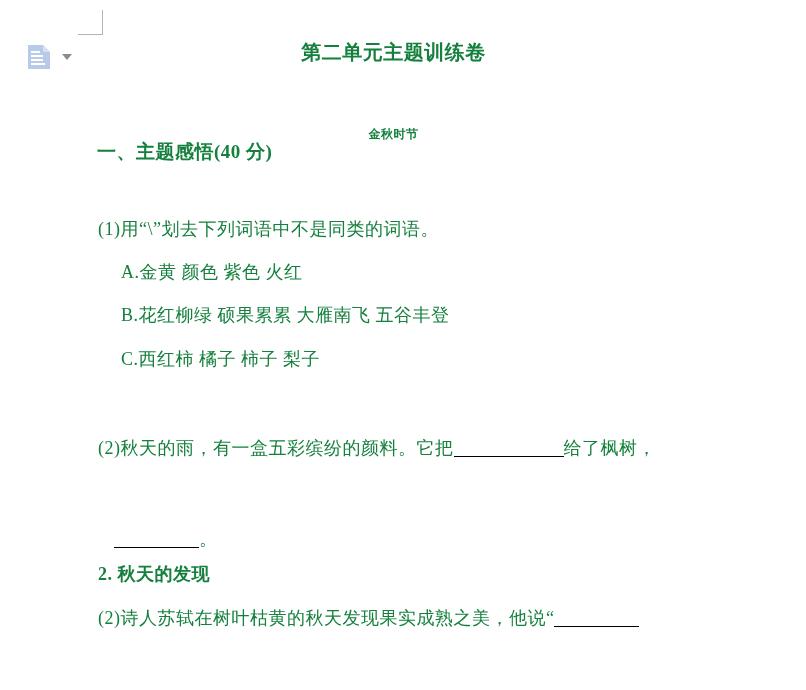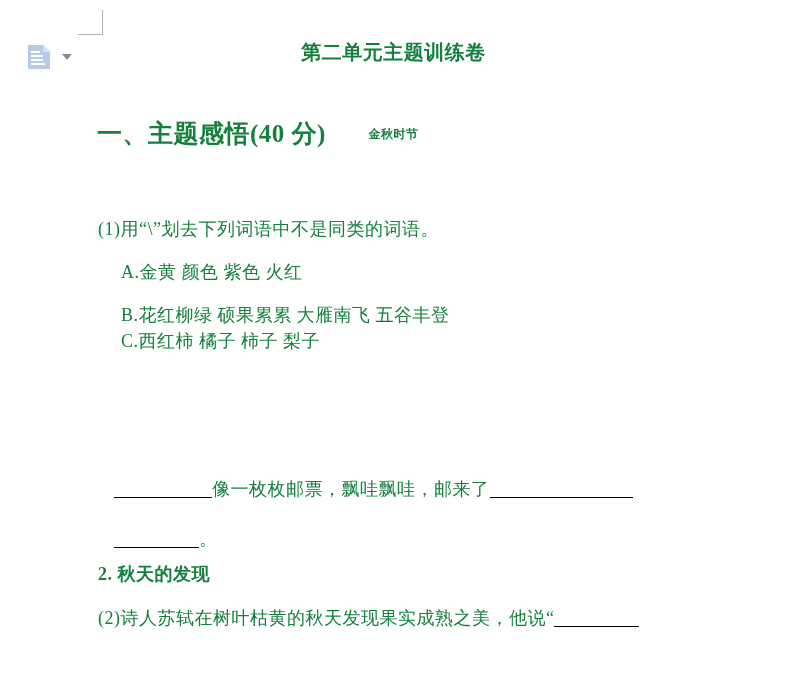--- a/index.html
+++ b/index.html
@@ -50,26 +50,26 @@
     letter-spacing: 0.5px;
   }
   .centered {
     left: 103px;
     width: 581px;
     text-align: center;
   }
   .bold { font-weight: bold; }
   .title    { top: 41px;  font-size: 20px; }
   .subtitle { top: 88px;  font-size: 12px; margin-top: 40px; }
-  .h1       { top: 120px; left: 97px;  font-size: 25px; }
+  .h1       { top: 141px; left: 97px;  font-size: 19px; }
   .item1-h  { top: 172px; left: 98px;  font-size: 18px; }
   .q1p      { top: 219px; left: 98px; }
   .optA     { top: 262px; left: 121px; }
   .optB     { top: 305px; left: 121px; }
-  .optC     { top: 331px; left: 121px; }
+  .optC     { top: 349px; left: 121px; }
   .optD     { top: 394px; left: 121px; }
   .q2l1     { top: 438px; left: 98px; }
   .q2l2     { top: 479px; left: 114px; }
   .q2l3     { top: 529px; left: 114px; }
   .item2-h  { top: 564px; left: 98px;  font-size: 18px; }
   .q3l1     { top: 608px; left: 98px; }
   .q3l2     { top: 652px; left: 122px; }
   
   .blank {
     display: inline-block;
@@ -113,20 +113,20 @@
 
   <div class="l bold h1">一、主题感悟(40 分)</div>
 
 
   <div class="l q1p">(1)用“\”划去下列词语中不是同类的词语。</div>
 
   <div class="l optA">A.金黄 颜色 紫色 火红</div>
   <div class="l optB">B.花红柳绿 硕果累累 大雁南飞 五谷丰登</div>
   <div class="l optC">C.西红柿 橘子 柿子 梨子</div>
 
-  <div class="l q2l2"><span class="blank" style="width: 98px;"></span><span>像一枚枚邮票，飘哇飘哇，邮来了</span><span class="blank" style="width: 143px;"></span></div>
+  <div class="l q2l1"><span>(2)秋天的雨，有一盒五彩缤纷的颜料。它把</span><span class="blank" style="width: 110px;"></span><span>给了枫树，</span></div>
   <div class="l q2l3"><span class="blank" style="width: 85px;"></span><span>。</span></div>
 
   <div class="l bold item2-h">2. 秋天的发现</div>
 
   <div class="l q3l1"><span>(2)诗人苏轼在树叶枯黄的秋天发现果实成熟之美，他说“</span><span class="blank" style="width: 85px;"></span></div>
 
 </div>
 
 </body></html>

